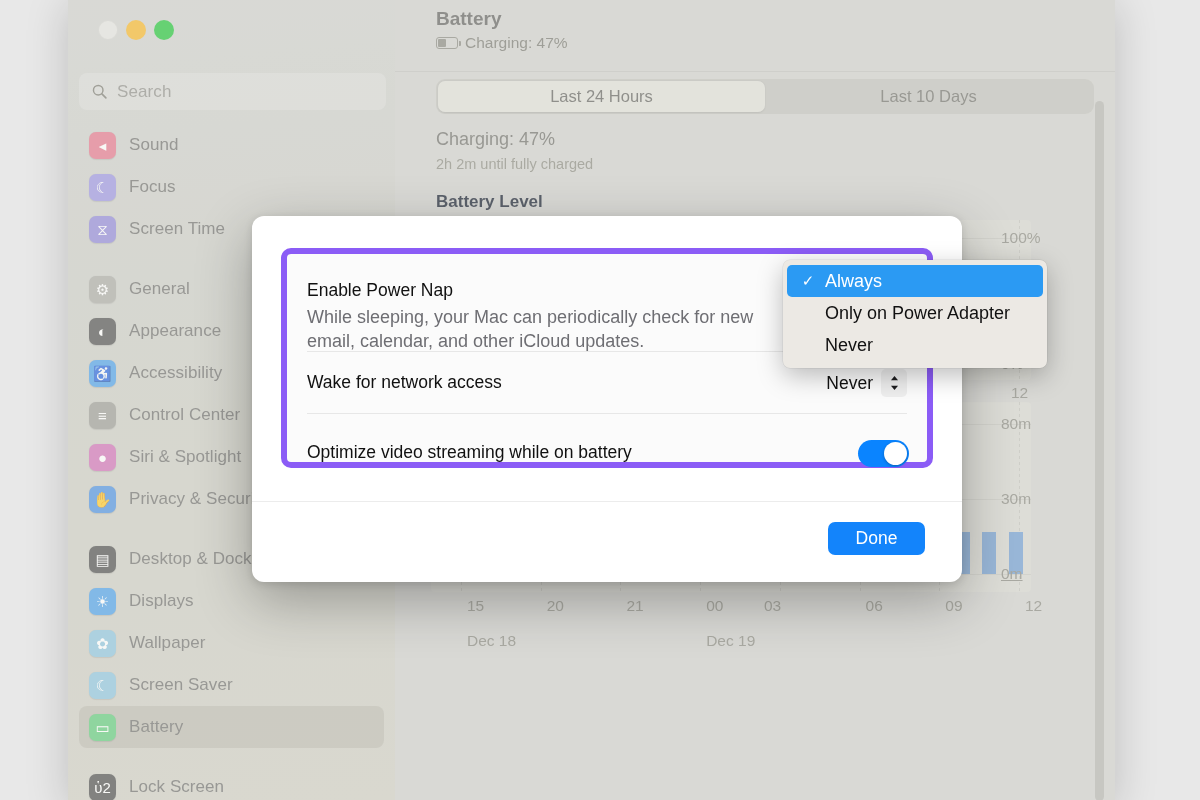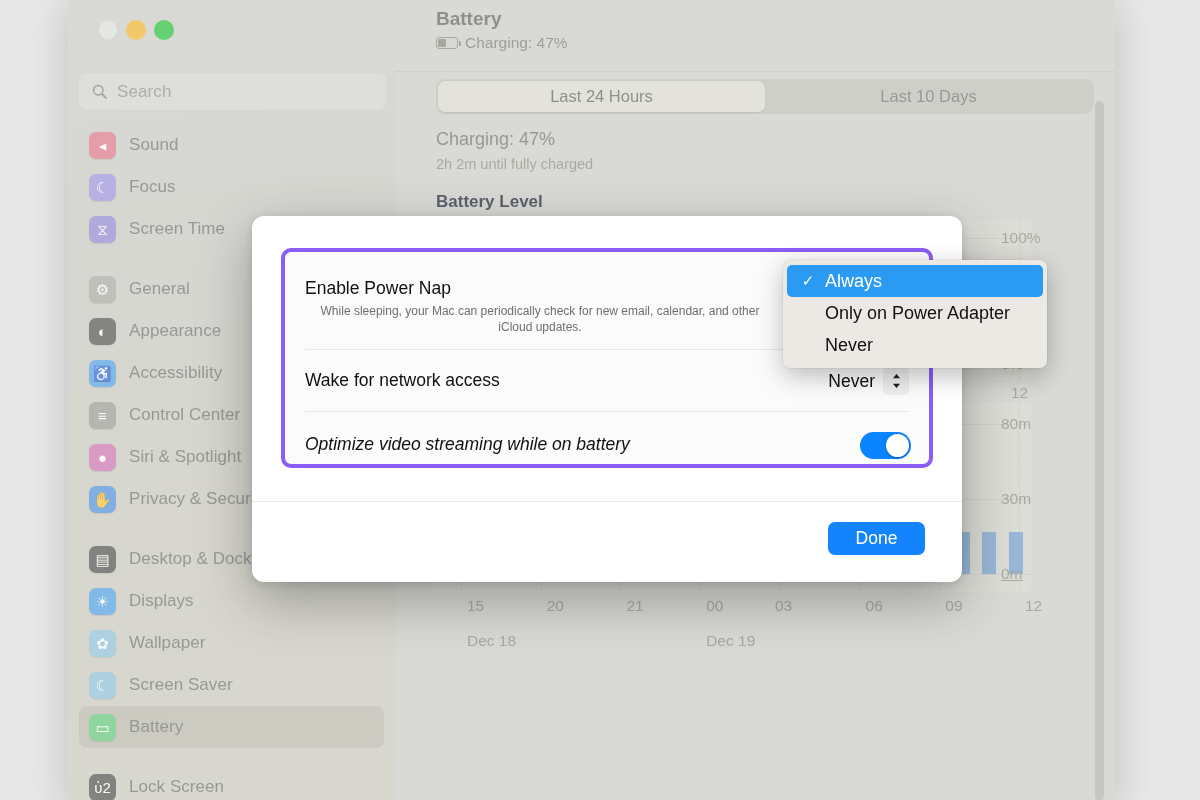--- a/index.html
+++ b/index.html
@@ -111,35 +111,35 @@
 
   
   #modal {
     position:absolute; left:252px; top:216px; width:710px; height:366px;
     background:#ffffff; border-radius:12px;
     box-shadow:0 18px 55px rgba(0,0,0,.30), 0 2px 8px rgba(0,0,0,.12);
     overflow:visible;
   }
   #settings-card {
     position:absolute; left:29px; top:32px; width:652px; height:220px;
-    background:#fbfbfb; border:4px solid #8b5cf6; border-radius:10px;text-align:center;
+    background:#fbfbfb; border:6px solid #8b5cf6; border-radius:10px;
   }
   .row { position:absolute; left:0; right:0; padding:0 20px; }
   .row .divider { position:absolute; left:20px; right:20px; bottom:0; height:1px; background:#e7e7e7; }
   #row-powernap { top:0; height:98px; }
   #row-powernap .ttl { position:absolute; left:20px; top:26px; font-size:17.5px; color:#111; }
-  #row-powernap .desc { position:absolute; left:20px; top:51px; width:470px; font-size:12px;
+  #row-powernap .desc { position:absolute; left:20px; top:51px; width:470px; font-size:18px;
                         color:#6e6e73; line-height:1.35; }
   #row-wake { top:98px; height:62px; }
   #row-wake .ttl { position:absolute; left:20px; top:20px; font-size:17.5px; color:#111; }
   #wake-value { position:absolute; right:54px; top:21px; font-size:17.5px; color:#111; }
   #wake-stepper { position:absolute; right:20px; top:17px; width:26px; height:28px;
     border-radius:5px; background:#eeeeee; display:flex; flex-direction:column;
     align-items:center; justify-content:center; gap:1px; color:#222; }
-  #row-optimize { top:163px; height:60px;font-style:italic; }
+  #row-optimize { top:169px; height:60px; }
   #row-optimize .ttl { position:absolute; left:20px; top:19px; font-size:17.5px; color:#111; }
   #opt-toggle { position:absolute; right:18px; top:17px; width:51px; height:27px;
     border-radius:14px; background:#0a84ff; }
   #opt-toggle .knob { position:absolute; right:2px; top:2px; width:23px; height:23px;
     border-radius:50%; background:#fff; box-shadow:0 1px 3px rgba(0,0,0,.28); }
 
   #modal-footer { position:absolute; left:0; right:0; top:285px; bottom:0; border-top:1px solid #ececec; }
   #done-button {
     position:absolute; right:37px; top:20px; width:97px; height:33px;
     border-radius:7px; background:#1384fb; color:#fff; font-size:17.5px;
@@ -319,21 +319,21 @@
         <div class="ytick" style="top: 229px;">50%</div>
         <div class="ytick" style="top: 166px;">100%</div>
         <div class="xtick" style="left: 616px; top: 312px;">12</div>
         <div class="ytick" style="top: 502px; text-decoration: underline;">0m</div>
         <div class="ytick" style="top: 427px;">30m</div>
         <div class="ytick" style="top: 352px;">80m</div>
         <div class="xtick" style="left: 72px; top: 525px;">15</div>
         <div class="xtick" style="left: 151.714px; top: 525px;">20</div>
         <div class="xtick" style="left: 231.429px; top: 525px;">21</div>
         <div class="xtick" style="left: 311.143px; top: 525px;">00</div>
-        <div class="xtick" style="left: 380px; top: 525px;">03</div>
+        <div class="xtick" style="left: 369px; top: 525px;">03</div>
         <div class="xtick" style="left: 470.571px; top: 525px; text-align: right;">06</div>
         <div class="xtick" style="left: 550.286px; top: 525px;">09</div>
         <div class="xtick" style="left: 630px; top: 525px;">12</div>
         <div class="xday" style="left: 72px; top: 560px;">Dec 18</div>
         <div class="xday" style="left: 311.143px; top: 560px;">Dec 19</div>
       </div>
   </div>
 
   <div id="dim"></div>
 </div>

